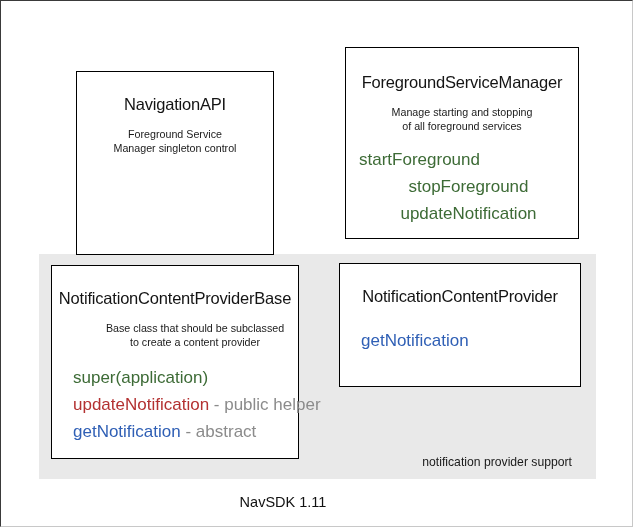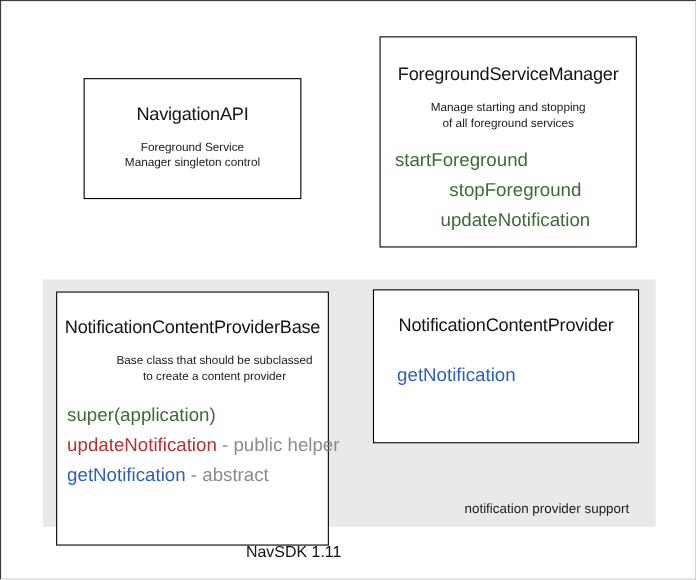--- a/index.html
+++ b/index.html
@@ -77,54 +77,54 @@
     right: 24px;
     bottom: 9px;
     font-size: 12.2px;
     line-height: 15px;
     color: #1a1a1a;
     white-space: nowrap;
   }
 
   
   #box-navigation-api {
-    left: 75px; top: 70px; width: 198px; height: 110px;
+    left: 75px; top: 70px; width: 198px; height: 184px;
   }
   #box-navigation-api .class-title { margin-top: 22px; }
   #box-navigation-api .class-desc  { margin-top: 14px; }
   #box-navigation-api .member-list { margin-top: 22px; padding-left: 11px; }
   #box-navigation-api .member + .member { margin-top: 11px; }
 
   #box-foreground-service-manager {
-    left: 344px; top: 32px; width: 234px; height: 192px;
+    left: 344px; top: 46px; width: 234px; height: 192px;
   }
   #box-foreground-service-manager .class-title { margin-top: 24px; }
   #box-foreground-service-manager .class-desc  { margin-top: 14px; }
   #box-foreground-service-manager .member-list { margin-top: 20px; padding-left: 13px; }
   #box-foreground-service-manager .member + .member { margin-top: 13px; text-align: center; }
 
   #box-notification-content-provider-base {
-    left: 50px; top: 264px; width: 248px; height: 231px;
+    left: 50px; top: 264px; width: 248px; height: 194px;
   }
   #box-notification-content-provider-base .class-title { margin-top: 22px; }
   #box-notification-content-provider-base .class-desc  { margin-top: 14px; padding-left: 40px; }
-  #box-notification-content-provider-base .member-list { margin-top: 22px; padding-left: 9px; }
+  #box-notification-content-provider-base .member-list { margin-top: 22px; padding-left: 21px; }
   #box-notification-content-provider-base .member + .member { margin-top: 13px; }
 
   #box-notification-content-provider {
-    left: 338px; top: 262px; width: 242px; height: 140px;
+    left: 338px; top: 262px; width: 242px; height: 124px;
   }
   #box-notification-content-provider .class-title { margin-top: 22px; }
   #box-notification-content-provider .class-desc  { margin-top: 15px; }
   #box-notification-content-provider .member-list { margin-top: 28px; padding-left: 21px; }
 
   
   #footer-version {
     position: absolute;
-    left: 0;
+    left: 16px;
     top: 492px;
     width: 532px;
     text-align: center;
     font-size: 14.5px;
     line-height: 18px;
     color: #111111;
   }
 </style>
 </head>
 <body>

